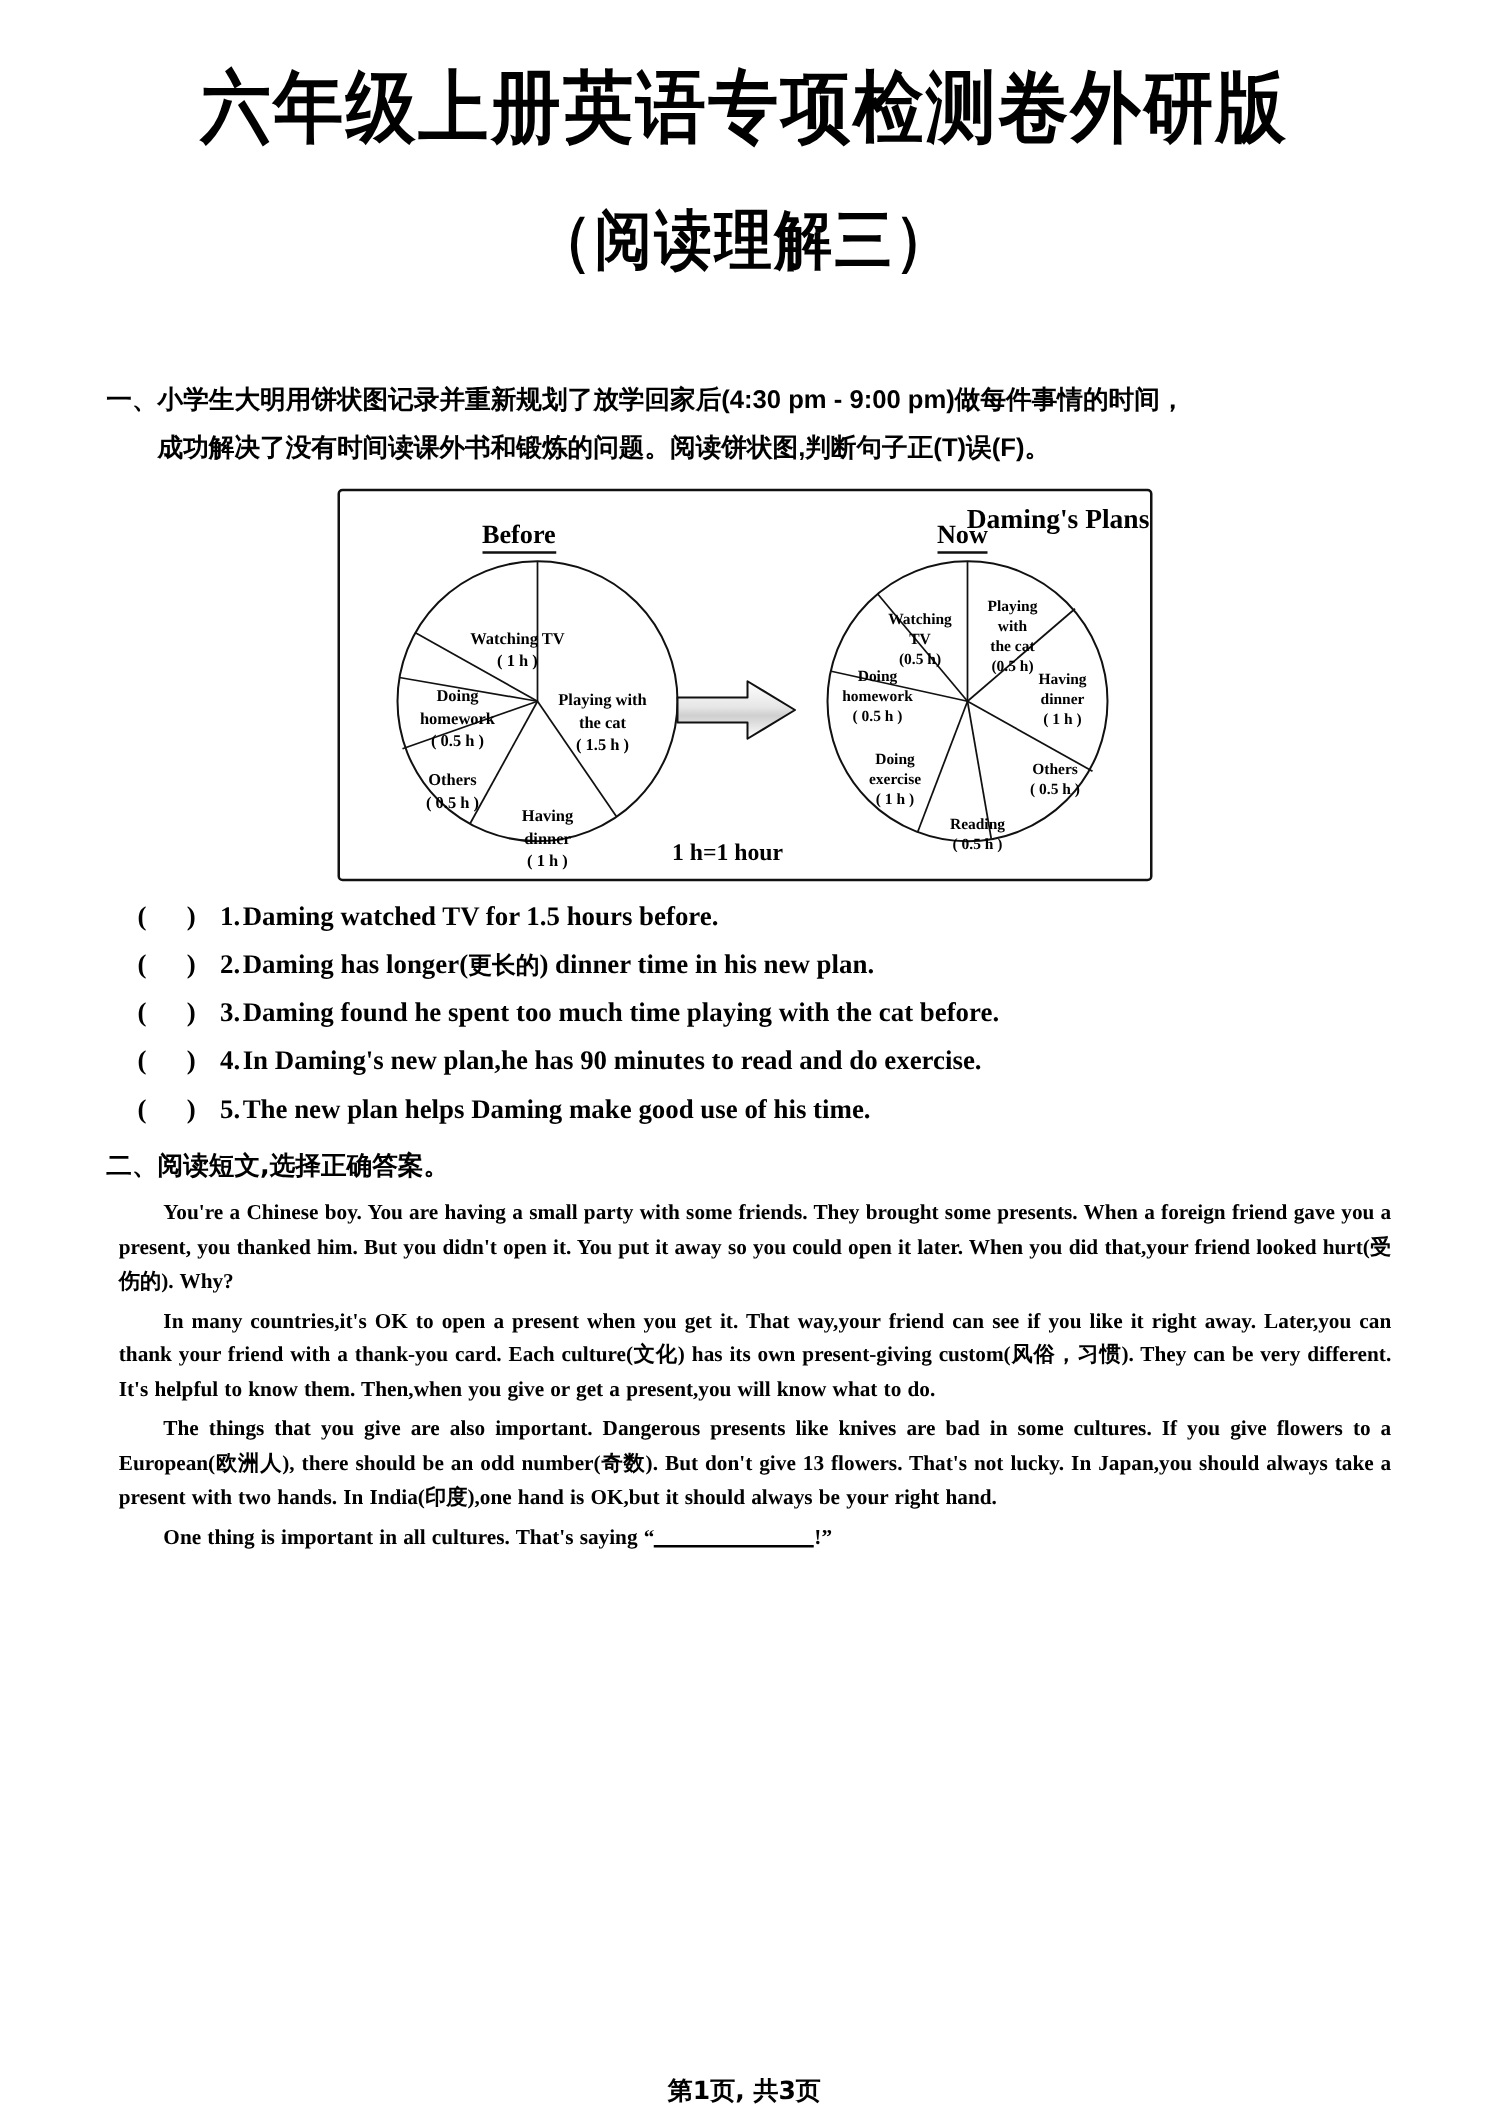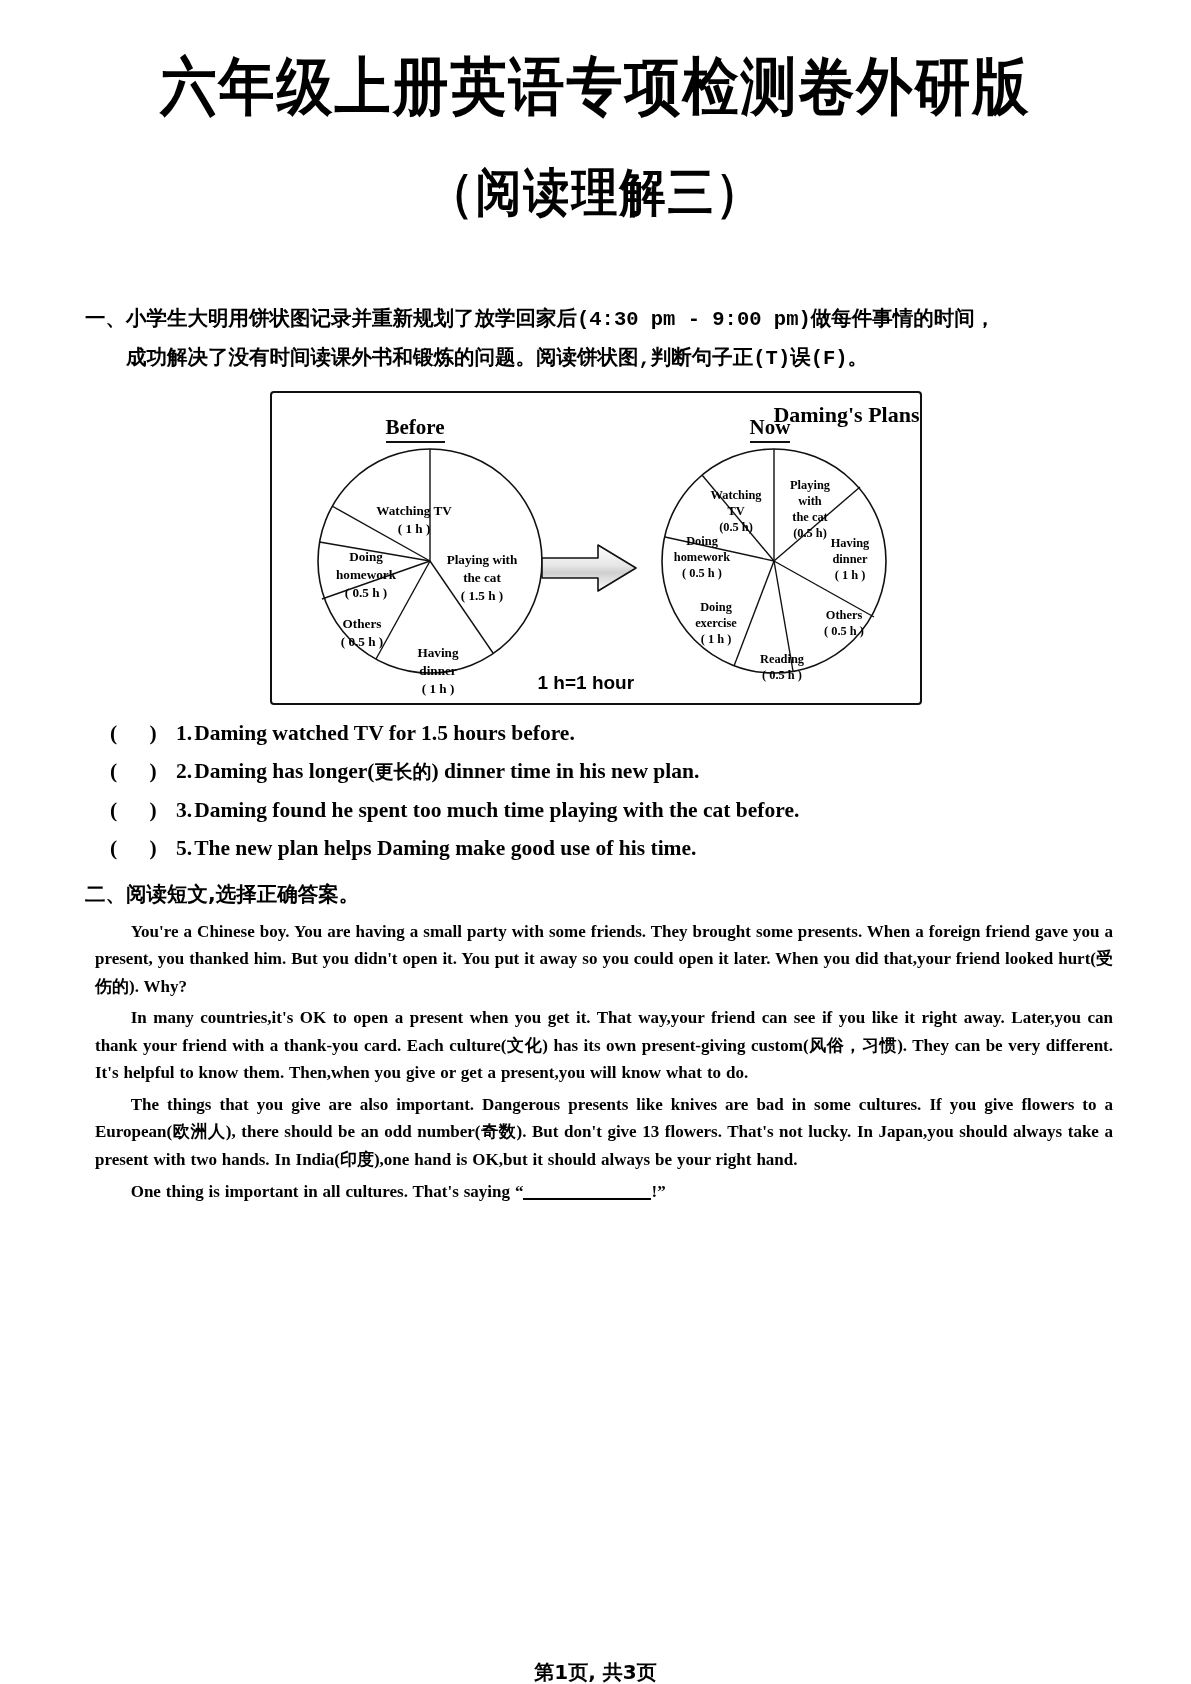--- a/index.html
+++ b/index.html
@@ -42,21 +42,21 @@
     font-size: 46px;
     letter-spacing: 2px;
     margin-top: 40px;
     transform: scaleY(1.12);
     transform-origin: center top;
   }
 
   
   .sec1 {
     margin: 80px 78px 0 85px;
-    font-family: Liberation Mono, monospace;
+    font-family: Liberation Sans, sans-serif;
     font-weight: 700;
     font-size: 20.5px;
     line-height: 1.92;
     text-align: justify;
   }
   .sec1 .l2 { display:block; text-indent: 2.0em; }
 
   
   .chartbox {
     position: relative;
@@ -84,21 +84,21 @@
     border-bottom: 2px solid #111;
     padding-bottom: 1px;
   }
   .label-before { left: 114px; top: 22px; }
   .label-now { left: 478px; top: 22px; text-align: center; }
 
   .hour-note {
     position: absolute;
     left: 266px;
     bottom: 9px;
-    font-family: Liberation Sans, sans-serif;
+    font-family: Liberation Serif, serif;
     font-weight: 700;
     font-size: 19px;
   }
 
   svg.pie { position: absolute; overflow: visible; }
   svg.pie .wedge {
     fill: none;
     stroke: #111;
     stroke-width: 1.4;
   }
@@ -286,20 +286,23 @@
     </div>
 
     <div class="tf-item">
       <span class="tf-paren">(&nbsp;&nbsp;&nbsp;&nbsp;&nbsp;&nbsp;)</span><span class="tf-num">2.</span><span>Daming has longer(</span><span class="cn-inline">更长的</span><span>) dinner time in his new plan.</span>
     </div>
 
     <div class="tf-item">
       <span class="tf-paren">(&nbsp;&nbsp;&nbsp;&nbsp;&nbsp;&nbsp;)</span><span class="tf-num">3.</span><span>Daming found he spent too much time playing with the cat before.</span>
     </div>
 
+    <div class="tf-item">
+      <span class="tf-paren">(&nbsp;&nbsp;&nbsp;&nbsp;&nbsp;&nbsp;)</span><span class="tf-num">4.</span><span>In Daming's new plan,he has 90 minutes to read and do exercise.</span>
+    </div>
 
     <div class="tf-item">
       <span class="tf-paren">(&nbsp;&nbsp;&nbsp;&nbsp;&nbsp;&nbsp;)</span><span class="tf-num">5.</span><span>The new plan helps Daming make good use of his time.</span>
     </div>
   </div>
 
   <div class="sec2">二、阅读短文,选择正确答案。</div>
 
   <div class="passage">
     <p>You're a Chinese boy. You are having a small party with some friends. They brought some presents. When a foreign friend gave you a present, you thanked him. But you didn't open it. You put it away so you could open it later. When you did that,your friend looked hurt(受伤的). Why?</p>

